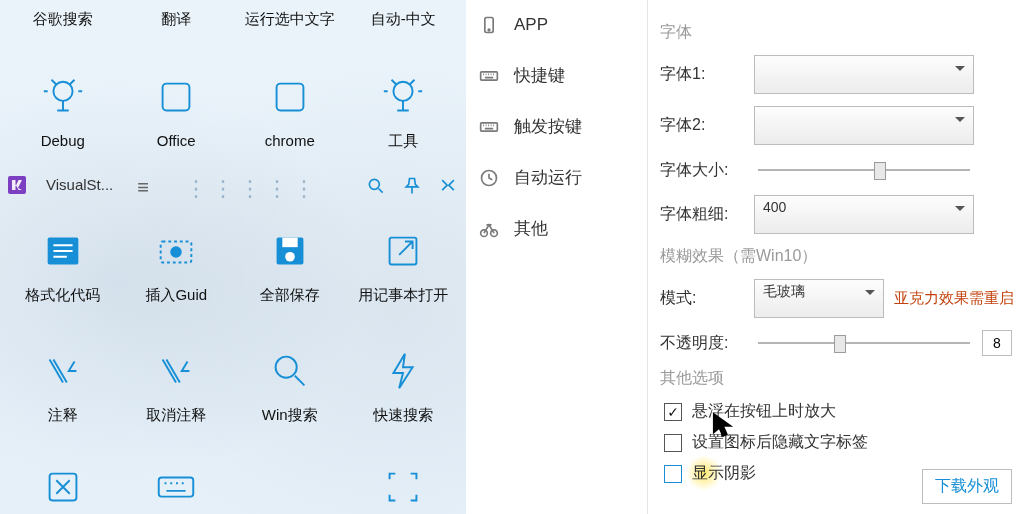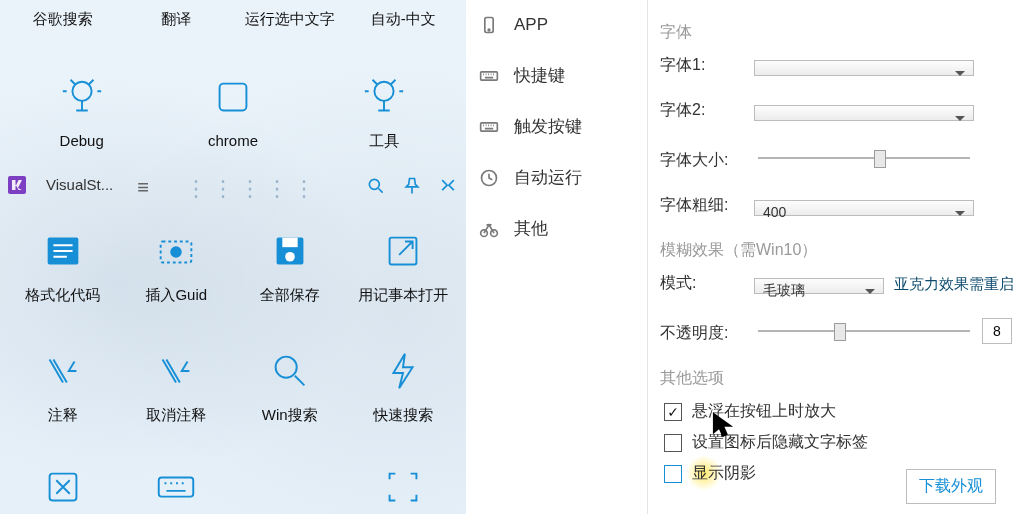--- a/index.html
+++ b/index.html
@@ -27,32 +27,32 @@
 svg { stroke: #178fd6; fill: none; stroke-width: 2; }
 .item svg { width: 46px; height: 46px; }
 
 
 .sidebar { position: absolute; left: 466px; top: 0; width: 182px; height: 514px; border-right: 1px solid #e5e5e5; background: #fff; }
 .sbitem { display: flex; align-items: center; gap: 14px; padding: 14px 12px; font-size: 17px; color: #333; cursor: pointer; }
 .sbitem .sic { width: 22px; height: 22px; display: flex; align-items: center; justify-content: center; color: #7a7a7a; }
 .sbitem svg { width: 20px; height: 20px; stroke: #7a7a7a; }
 
 
-.form { position: absolute; left: 648px; top: 0; right: 16px; height: 514px; background: #fff; padding: 18px 0 0 12px; }
+.form { position: absolute; left: 648px; top: 0; right: 0; height: 514px; background: #fff; padding: 18px 0 0 12px; }
 .sec { font-size: 16px; color: #9a9a9a; margin: 4px 0 12px; }
-.frow { display: flex; align-items: flex-end; margin-bottom: 24px; }
+.frow { display: flex; align-items: center; margin-bottom: 12px; }
 .flabel { width: 94px; font-size: 16px; color: #333; }
-.combo { flex: 0 0 220px; height: 16px; border: 1px solid #bcbcbc; background: linear-gradient(#fdfdfd,#ececec); position: relative; }
+.combo { flex: 0 0 220px; height: 39px; border: 1px solid #bcbcbc; background: linear-gradient(#fdfdfd,#ececec); position: relative; }
 .combo::after { content:""; position:absolute; right:8px; top:10px; border:5px solid transparent; border-top-color:#555; }
 .combo .cv { padding: 3px 8px; font-size: 14px; color:#333; }
 .combo.sm { flex: 0 0 130px; }
 .slider { flex: 0 0 220px; height: 26px; position: relative; }
 .slider .track { position:absolute; left:4px; right:4px; top:12px; height:2px; background:#b5b5b5; }
 .slider .thumb { position:absolute; top:5px; width:12px; height:18px; background:#e8e8e8; border:1px solid #9c9c9c; }
-.hint { margin-left:10px; font-size:15px; color:#0c4a6e; }
+.hint { margin-left:10px; font-size:15px; color:#c2410c; }
 .num { width:30px; height:26px; border:1px solid #bcbcbc; text-align:center; font-size:14px; line-height:24px; margin-left:8px; }
 
 .chk { display:flex; align-items:center; gap:10px; margin:10px 0 10px 4px; font-size:16px; color:#333; }
 .chk .box { width:18px; height:18px; border:1px solid #555; display:flex; align-items:center; justify-content:center; font-size:14px; color:#111; }
 .chk.blue .box { border-color:#178fd6; position: relative; }
 .chk.highlight .label-highlight { position:absolute; width:36px; height:36px; border-radius:50%; background: radial-gradient(circle, rgba(255,230,80,.85) 0%, rgba(255,230,80,0) 70%); z-index:0; }
 
 .btn { position:absolute; bottom:10px; right:18px; border:1px solid #bcbcbc; padding:6px 12px; font-size:16px; color:#178fd6; background:#fff; cursor:pointer; }
 
 .cursor { position:absolute; left:712px; top:412px; z-index:30; }
@@ -79,20 +79,28 @@
 
   <div class="row">
     <div class="item">
       <span class="ic">
           <svg viewBox="0 0 48 48">
             <circle cx="24" cy="18" r="10"></circle>
             <path d="M24 28v10M18 38h12M12 6l5 5M36 6l-5 5M8 18h-4M44 18h-4"></path>
           </svg>
         </span>
       <span class="lbl">Debug</span>
+    </div>
+    <div class="item">
+      <span class="ic">
+          <svg viewBox="0 0 48 48">
+            <rect x="10" y="10" width="28" height="28" rx="4"></rect>
+          </svg>
+        </span>
+      <span class="lbl">Office</span>
     </div>
     <div class="item">
       <span class="ic">
           <svg viewBox="0 0 48 48">
             <rect x="10" y="10" width="28" height="28" rx="4"></rect>
           </svg>
         </span>
       <span class="lbl">chrome</span>
     </div>
     <div class="item">

